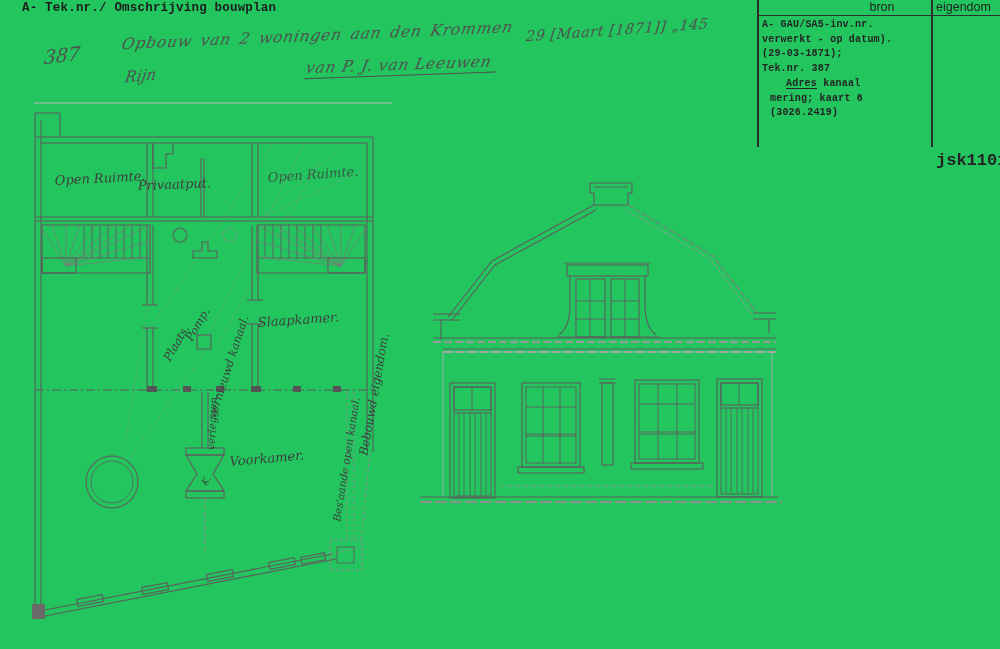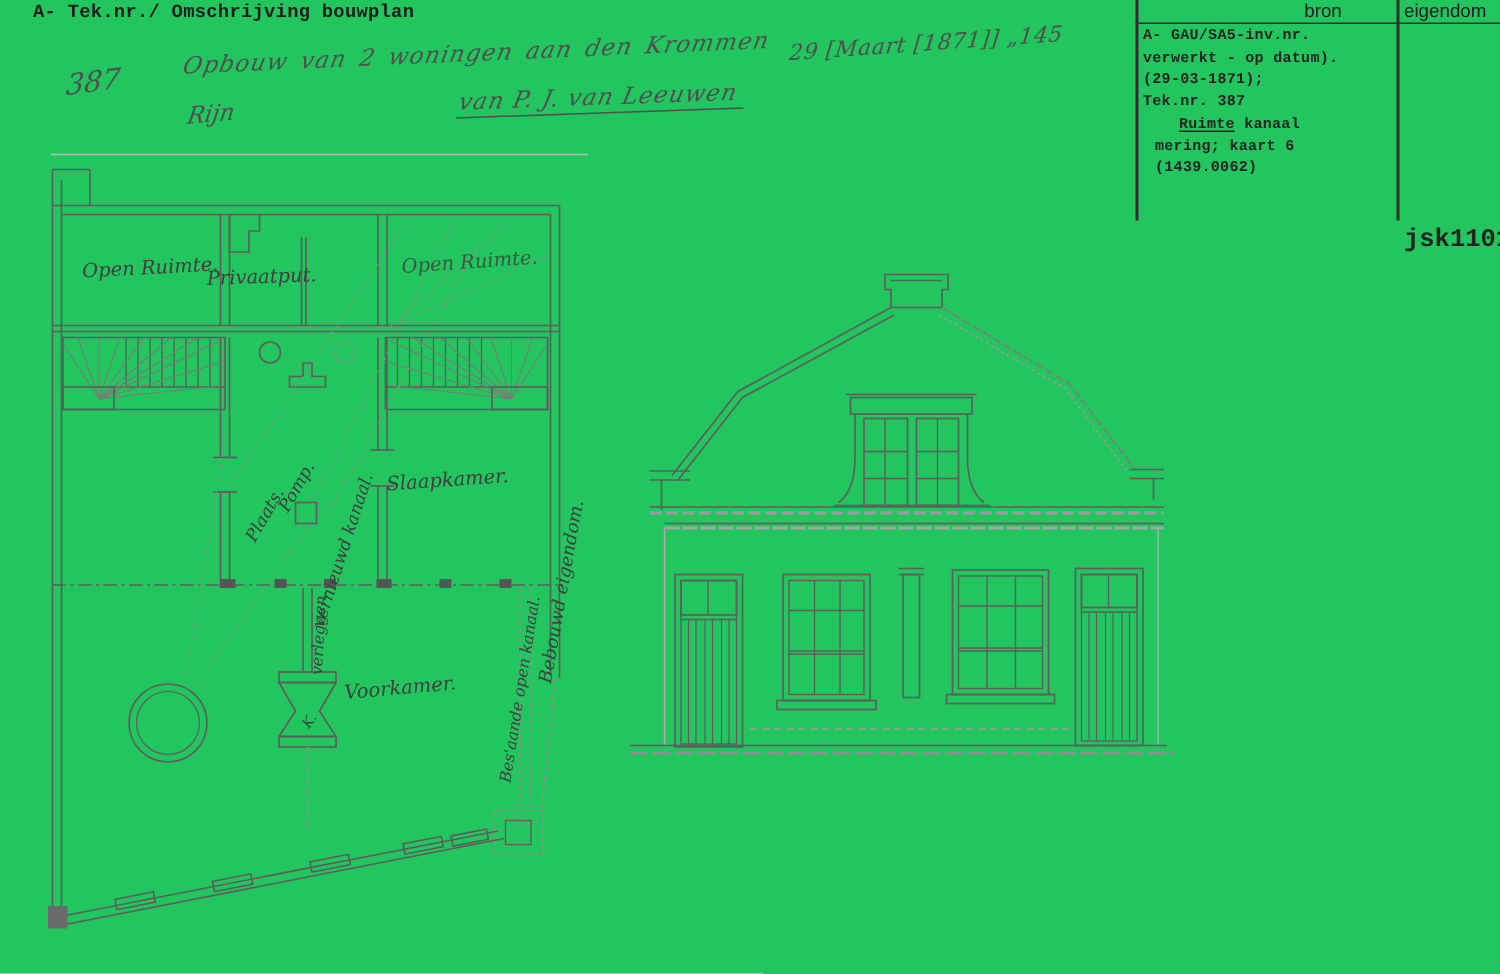--- a/index.html
+++ b/index.html
@@ -53,23 +53,23 @@
   <div class="vline" style="left:931px;height:147px;"></div>
   <div class="hline" style="left:757px;top:14.5px;width:243px;"></div>
   <div class="col-head" style="left:757px;width:178px;text-align:center;margin-left:36px;">bron</div>
   <div class="col-head" style="left:936px;">eigendom</div>
 
   <div class="bron-content">
     <div>A- GAU/SA5-inv.nr.</div>
     <div>verwerkt - op datum).</div>
     <div>(29-03-1871);</div>
     <div>Tek.nr. 387</div>
-    <div class="indent-adres"><span class="u">Ruimte</span><span> kanaal</span></div>
+    <div class="indent-adres"><span class="u">Adres</span><span> kanaal</span></div>
     <div class="indent-sm">mering; kaart 6</div>
-    <div class="indent-sm">(1439.0062)</div>
+    <div class="indent-sm">(3026.2419)</div>
   </div>
   <div class="jsk">jsk1101</div>
 
   <div class="hand hw-nr">387</div>
   <div class="hand hw-line1">Opbouw van 2 woningen aan den Krommen</div>
   <div class="hand hw-line2">Rijn</div>
   <div class="hand hw-applicant">van P. J. van Leeuwen</div>
   <div class="hand hw-date">29 [Maart [1871]] „145</div>
 
   <svg style="left:20px;top:100px;" width="385" height="545" viewBox="0 0 385 545">

